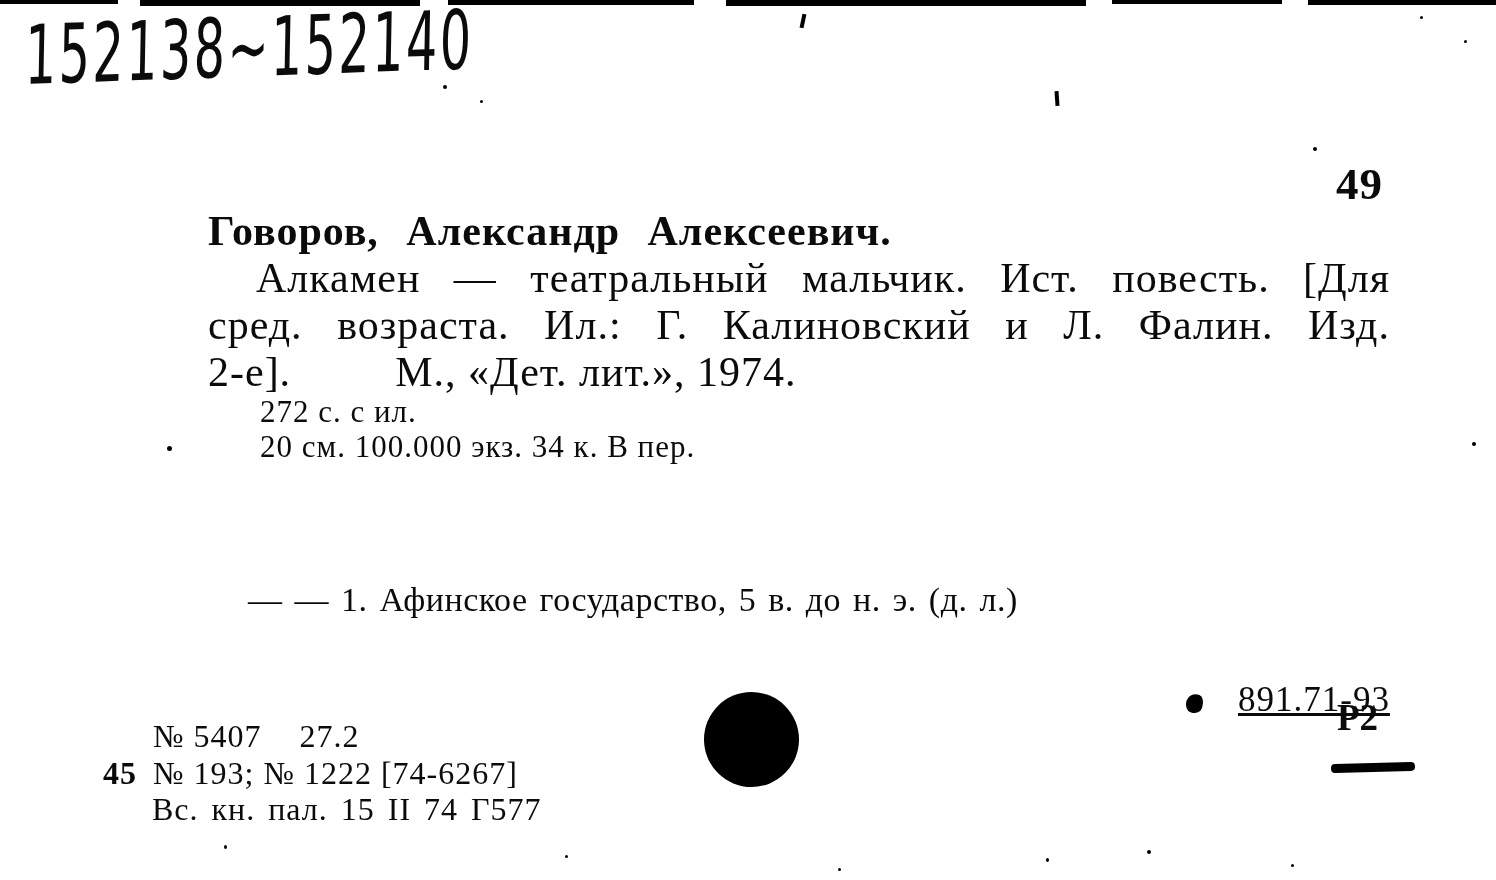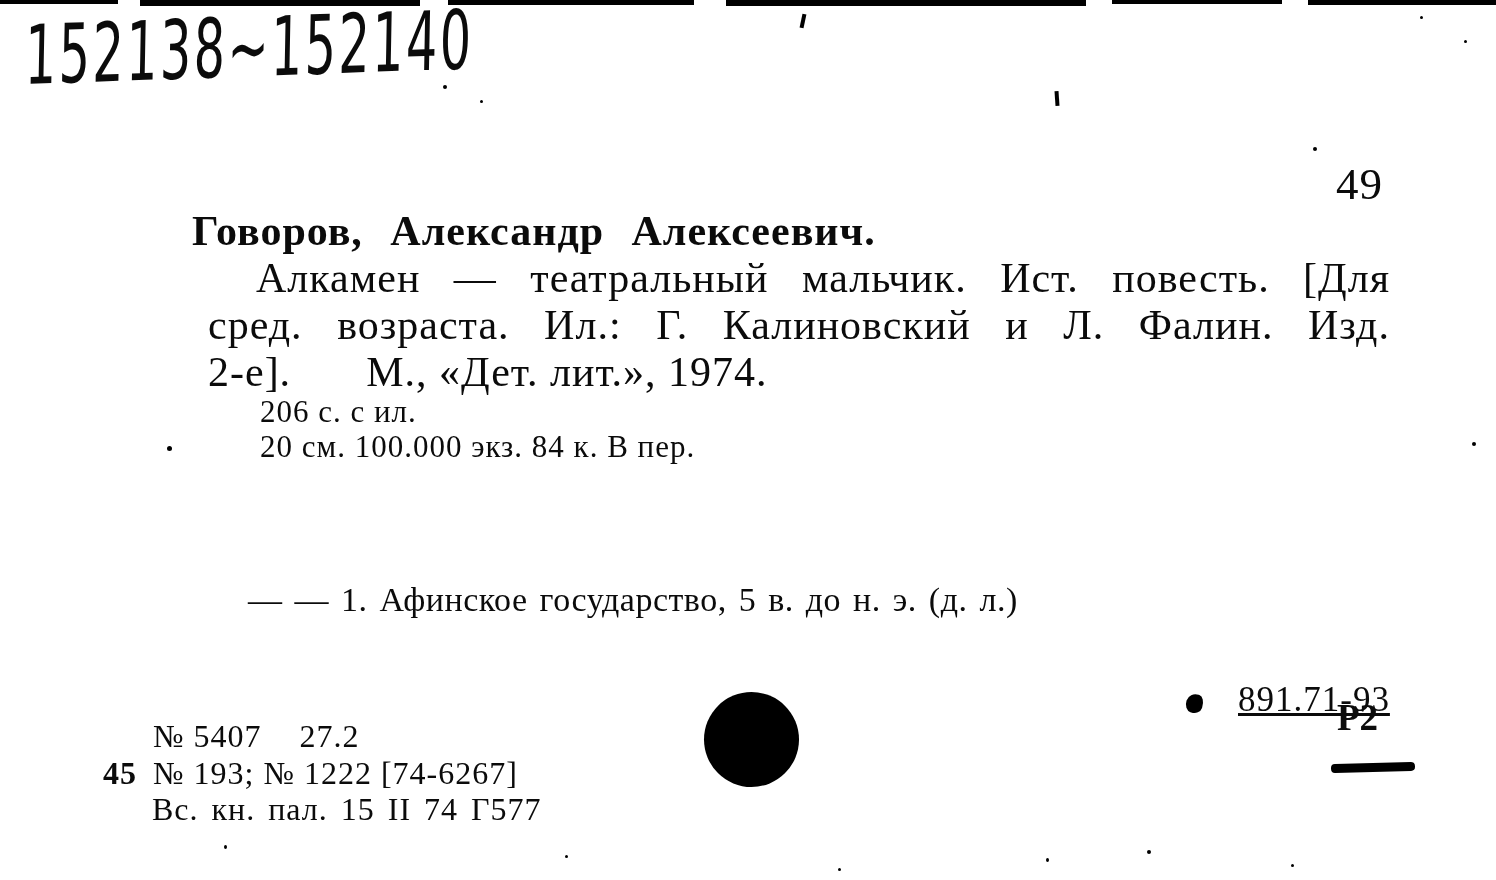--- a/index.html
+++ b/index.html
@@ -17,42 +17,42 @@
     font-size:82px;font-weight:500;
     letter-spacing:4px;
     transform:scaleX(0.60) skewX(-3deg) rotate(-1.2deg);
     transform-origin:left top;
     white-space:nowrap;
   }
 
   
   .page-number{
     left:1336px;top:158px;
-    font-size:45px;font-weight:normal;letter-spacing:1px;
+    font-size:45px;font-weight:bold;letter-spacing:1px;
   }
 
   
   .heading{
-    left:192px;top:207px;
+    left:208px;top:207px;
     font-size:42px;font-weight:bold;
     word-spacing:16px;letter-spacing:1px;
     white-space:nowrap;
   }
   .title-line{
     left:208px;width:1182px;
     font-size:42px;letter-spacing:1px;
     text-align:justify;text-align-last:justify;
   }
   .title-line-1{top:254px;text-indent:48px;}
   .title-line-2{top:301px;}
   .imprint-line{
     left:208px;top:348px;
     font-size:42px;letter-spacing:1px;white-space:nowrap;
   }
-  .imprint-line .imprint{margin-left:75px;}
+  .imprint-line .imprint{margin-left:104px;}
 
   .collation-1{left:260px;top:394px;font-size:31px;letter-spacing:1px;white-space:nowrap;}
   .collation-2{left:260px;top:429px;font-size:31px;letter-spacing:1px;white-space:nowrap;}
 
   .subject{
     left:248px;top:540px;
     font-size:34px;letter-spacing:0.5px;white-space:nowrap;
     word-spacing:3px;
     margin-top:41px;
   }
@@ -102,22 +102,22 @@
 <div class="abs handwritten">152138~152140</div>
 
 <div class="abs page-number">49</div>
 
 <div class="abs heading">Говоров, Александр Алексеевич.</div>
 <div class="abs title-line title-line-1">Алкамен — театральный мальчик. Ист. повесть. [Для</div>
 <div class="abs title-line title-line-2">сред. возраста. Ил.: Г. Калиновский и Л. Фалин. Изд.</div>
 <div class="abs imprint-line">
   <span class="edition">2-е].</span><span class="imprint">М., «Дет. лит.», 1974.</span>
 </div>
-<div class="abs collation-1">206 с. с ил.</div>
-<div class="abs collation-2">20 см. 100.000 экз. 84 к. В пер.</div>
+<div class="abs collation-1">272 с. с ил.</div>
+<div class="abs collation-2">20 см. 100.000 экз. 34 к. В пер.</div>
 
 <div class="abs subject">— — 1. Афинское государство, 5 в. до н. э. (д. л.)</div>
 
 <div class="abs footer-line footer-l1">
   <span>№ 5407</span><span class="class-decimal">27.2</span>
 </div>
 <div class="abs footer-line footer-series">45</div>
 <div class="abs footer-line footer-registry">№ 193; № 1222 [74-6267]</div>
 <div class="abs footer-line footer-l3">Вс. кн. пал. 15 II 74 Г577</div>
 

